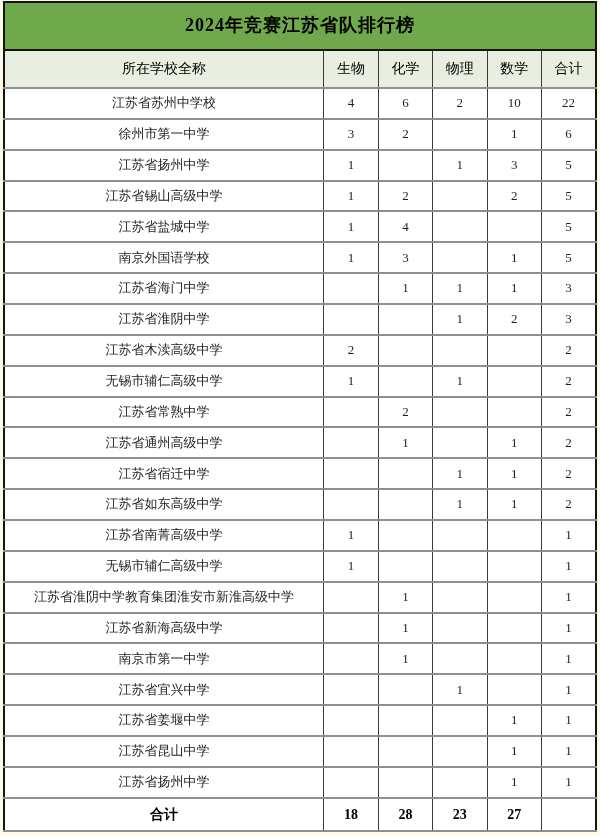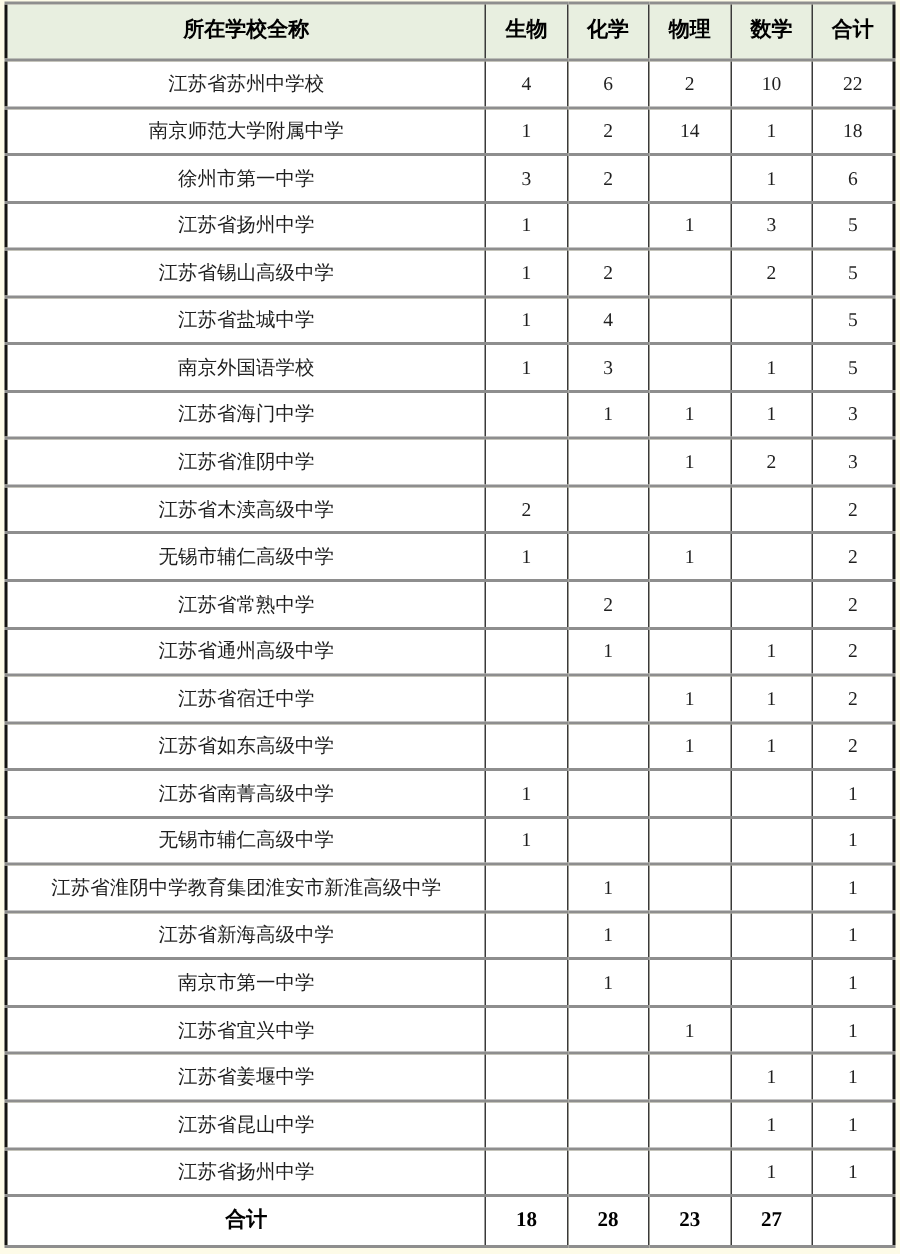--- a/index.html
+++ b/index.html
@@ -46,21 +46,21 @@
     font-weight: bold;
     font-size: 18px;
     color: #000000;
     height: 46px;
     border: 1px solid #141414;
     border-bottom: 2px solid #141414;
     letter-spacing: 1px;
   }
   tr.header-row th {
     background: #e8efe0;
-    font-weight: bold;
+    font-weight: normal;
     font-size: 14px;
     color: #000000;
     height: 36px;
   }
   tr.data-row td { background: #ffffff; }
   tr.data-row td.school { font-size: 13px; }
   tr.total-row td {
     background: #ffffff;
     font-weight: bold;
     font-size: 14px;
@@ -74,48 +74,43 @@
   <table class="ranking">
     <colgroup>
       <col class="c-school">
       <col class="c-num">
       <col class="c-num">
       <col class="c-num">
       <col class="c-num">
       <col class="c-num">
     </colgroup>
     <thead>
+      <tr class="title-row">
+        <td colspan="6">2024年竞赛江苏省队排行榜</td>
+      </tr>
       <tr class="header-row">
         <th>所在学校全称</th>
         <th>生物</th>
         <th>化学</th>
         <th>物理</th>
         <th>数学</th>
         <th>合计</th>
       </tr>
     </thead>
     <tbody>
 
     <tr class="data-row">
           <td class="school">江苏省苏州中学校</td>
           <td>4</td>
           <td>6</td>
           <td>2</td>
           <td>10</td>
           <td>22</td>
         </tr>
         <tr class="data-row">
-          <td class="school">南京师范大学附属中学</td>
-          <td>1</td>
-          <td>2</td>
-          <td>14</td>
-          <td>1</td>
-          <td>18</td>
-        </tr>
-        <tr class="data-row">
           <td class="school">徐州市第一中学</td>
           <td>3</td>
           <td>2</td>
           <td></td>
           <td>1</td>
           <td>6</td>
         </tr>
         <tr class="data-row">
           <td class="school">江苏省扬州中学</td>
           <td>1</td>

